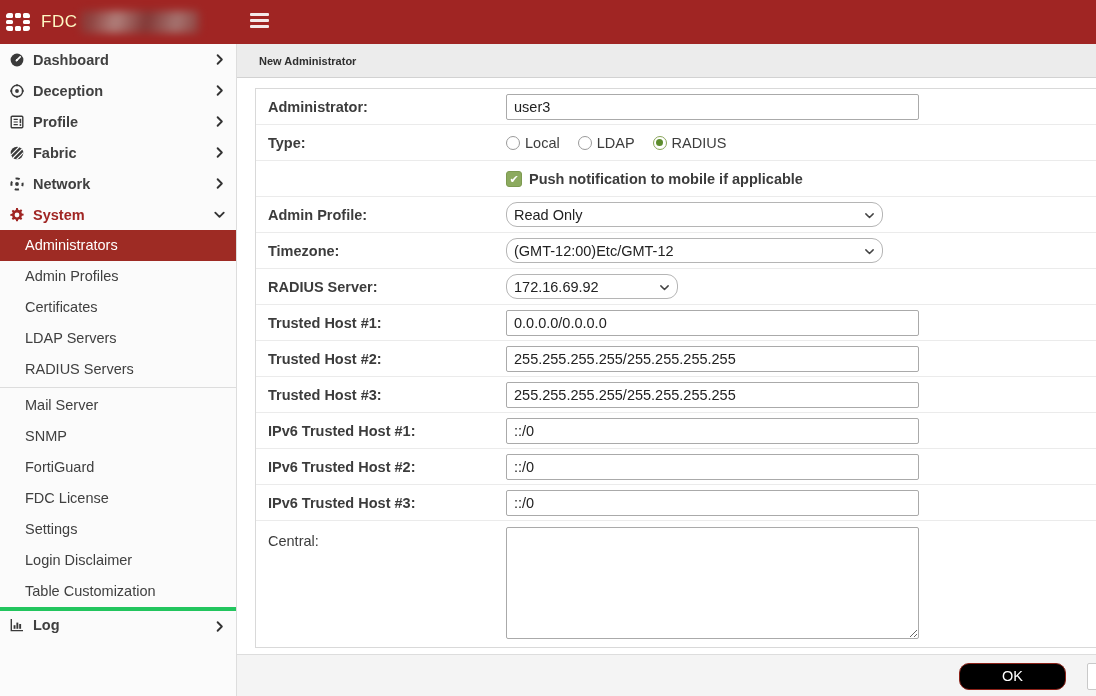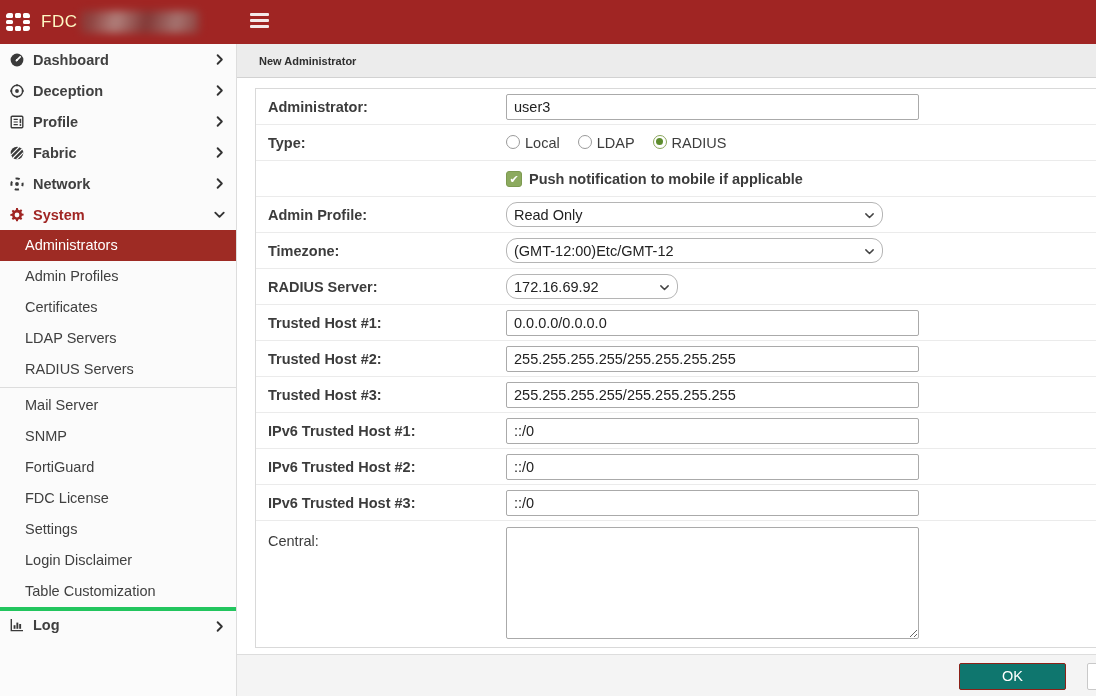--- a/index.html
+++ b/index.html
@@ -52,38 +52,38 @@
 
   input.tbox { width:413px; height:26px; border:1px solid #aaa; border-radius:2px;
     font-family:"Liberation Sans",sans-serif; font-size:14.5px; padding:0 7px; color:#222; background:#fff; }
 
   .sel { position:relative; height:25px; border:1px solid #b5b5b5; border-radius:11px; background:#fff;
     display:flex; align-items:center; padding:0 24px 0 7px; font-size:14.5px; color:#222; cursor:pointer; }
   .sel.w-lg { width:377px; } .sel.w-sm { width:172px; }
   .sel .sel-chev { position:absolute; right:6px; top:6px; width:13px; height:13px; color:#444; }
 
   .radio-group { display:flex; align-items:center; gap:18px; font-size:14.5px; }
-  .radio-opt { display:flex; align-items:flex-start; gap:5px; cursor:pointer; }
+  .radio-opt { display:flex; align-items:center; gap:5px; cursor:pointer; }
   .rdot { width:14px; height:14px; border-radius:50%; border:1.5px solid #9a9a9a; background:#fff;
     display:inline-flex; align-items:center; justify-content:center; }
   .rdot.on { border-color:#8aa55a; }
   .rdot.on i { width:7px; height:7px; border-radius:50%; background:#5d8c2d; }
 
   .chk { width:16px; height:16px; border-radius:3px; background:#8caa5e; border:1px solid #7d9a50;
     color:#fff; font-size:11px; line-height:15px; text-align:center; cursor:pointer; }
   .chk-label { margin-left:7px; font-weight:bold; font-size:14.5px; color:#3c3c3c; }
 
   .frow.comments { align-items:flex-start; padding:6px 0 8px 0; }
   .frow.comments .flabel { padding-top:6px; }
   textarea.cbox { width:413px; height:112px; border:1px solid #aaa; border-radius:2px; resize:both;
     font-family:"Liberation Sans",sans-serif; font-size:14px; padding:4px 6px; }
 
   .footer-bar { margin-top:6px; height:42px; background:#f4f4f4; border-top:1px solid #ddd; position:relative; }
-  .ok-btn { position:absolute; right:30px; top:8px; width:107px; height:27px; background:#0f766e;
-    border:1px solid #8c2118; border-radius:2px; color:#fff; font-size:14.5px; text-align:center; line-height:25px; cursor:pointer; }
+  .ok-btn { position:absolute; right:30px; top:8px; width:107px; height:27px; background:#000000;
+    border:1px solid #8c2118; border-radius:10px; color:#fff; font-size:14.5px; text-align:center; line-height:25px; cursor:pointer; }
   .cut-btn { position:absolute; left:850px; top:8px; width:70px; height:27px; background:#fff;
     border:1px solid #c9c9c9; border-radius:2px; cursor:pointer; }
 
   svg { display:block; }
 </style>
 </head>
 <body>
 
 <div class="topbar">
   <div class="logo-grid">

